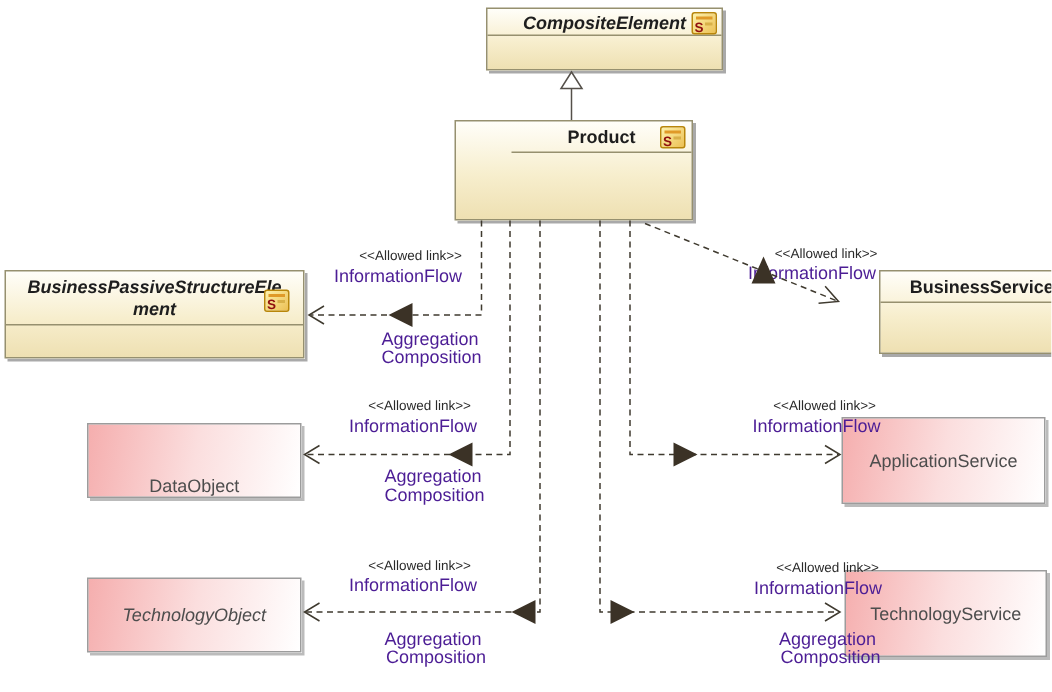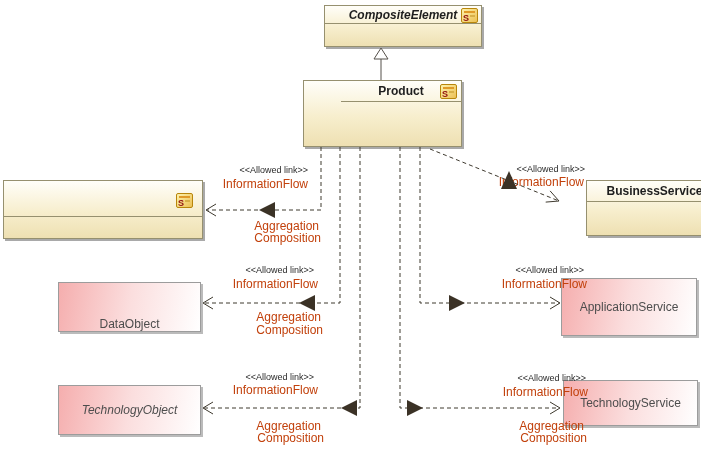--- a/index.html
+++ b/index.html
@@ -35,21 +35,21 @@
     background:linear-gradient(135deg,#fdf2ab 0%,#ecc054 100%);
     border:1px solid #b8860b;border-radius:2px;
   }
   .stereo-icon::before{content:"";position:absolute;left:2px;right:2px;top:2px;height:2px;background:#e09a28;}
   .stereo-icon::after{content:"";position:absolute;left:8px;right:2px;top:6px;height:2px;background:#d8b048;}
   .stereo-icon b{position:absolute;left:1px;bottom:-1px;font-size:9px;line-height:9px;color:#8f0f0f;font-style:normal;font-weight:bold;}
 
   
   .lbl,.lbl-s{position:absolute;width:150px;text-align:right;pointer-events:none;white-space:nowrap;}
   .lbl-s{font-size:9px;color:#2a2a2a;}
-  .lbl{font-size:12px;color:#c2410c;}
+  .lbl{font-size:12px;color:#4c1d95;}
 
   
   #wires{position:absolute;left:0;top:0;pointer-events:none;}
 </style>
 </head>
 <body>
 
 <div id="canvas">
 
   <div class="node cream" style="left:300px;top:5px;width:158px;height:42px;margin-left:24px;">
@@ -65,20 +65,21 @@
     <div class="name-row" style="height:21px;">
       <span>Product</span>
       <span class="stereo-icon" style="right:4px;top:3px;">
           <b>S</b>
         </span>
     </div>
   </div>
 
   <div class="node cream" style="left:3px;top:180px;width:200px;height:59px;">
     <div class="name-row italic" style="height:36px;">
+      <span class="bpse-name">BusinessPassiveStructureElement</span>
       <span class="stereo-icon" style="right:9px;top:12px;">
           <b>S</b>
         </span>
     </div>
   </div>
 
   <div class="node cream" style="left:586px;top:180px;width:137px;height:56px;">
     <div class="name-row" style="height:21px;">
       <span>BusinessService</span>
       <span class="stereo-icon" style="right:4px;top:3px;">
@@ -92,21 +93,21 @@
   </div>
 
   <div class="node pink" style="left:561px;top:278px;width:136px;height:58px;">
     <span>ApplicationService</span>
   </div>
 
   <div class="node pink italic" style="left:58px;top:385px;width:143px;height:50px;">
     <span>TechnologyObject</span>
   </div>
 
-  <div class="node pink" style="left:563px;top:380px;width:135px;height:46px;">
+  <div class="node pink" style="left:563px;top:380px;width:135px;height:58px;">
     <span>TechnologyService</span>
   </div>
 
   <div class="lbl-s" style="left:158px;top:165px;">&lt;&lt;Allowed link&gt;&gt;</div>
   <div class="lbl" style="left:158px;top:177px;">InformationFlow</div>
   <div class="lbl" style="left:169px;top:219px;">Aggregation</div>
   <div class="lbl" style="left:171px;top:231px;">Composition</div>
 
   <div class="lbl-s" style="left:164px;top:265px;">&lt;&lt;Allowed link&gt;&gt;</div>
   <div class="lbl" style="left:168px;top:277px;">InformationFlow</div>

